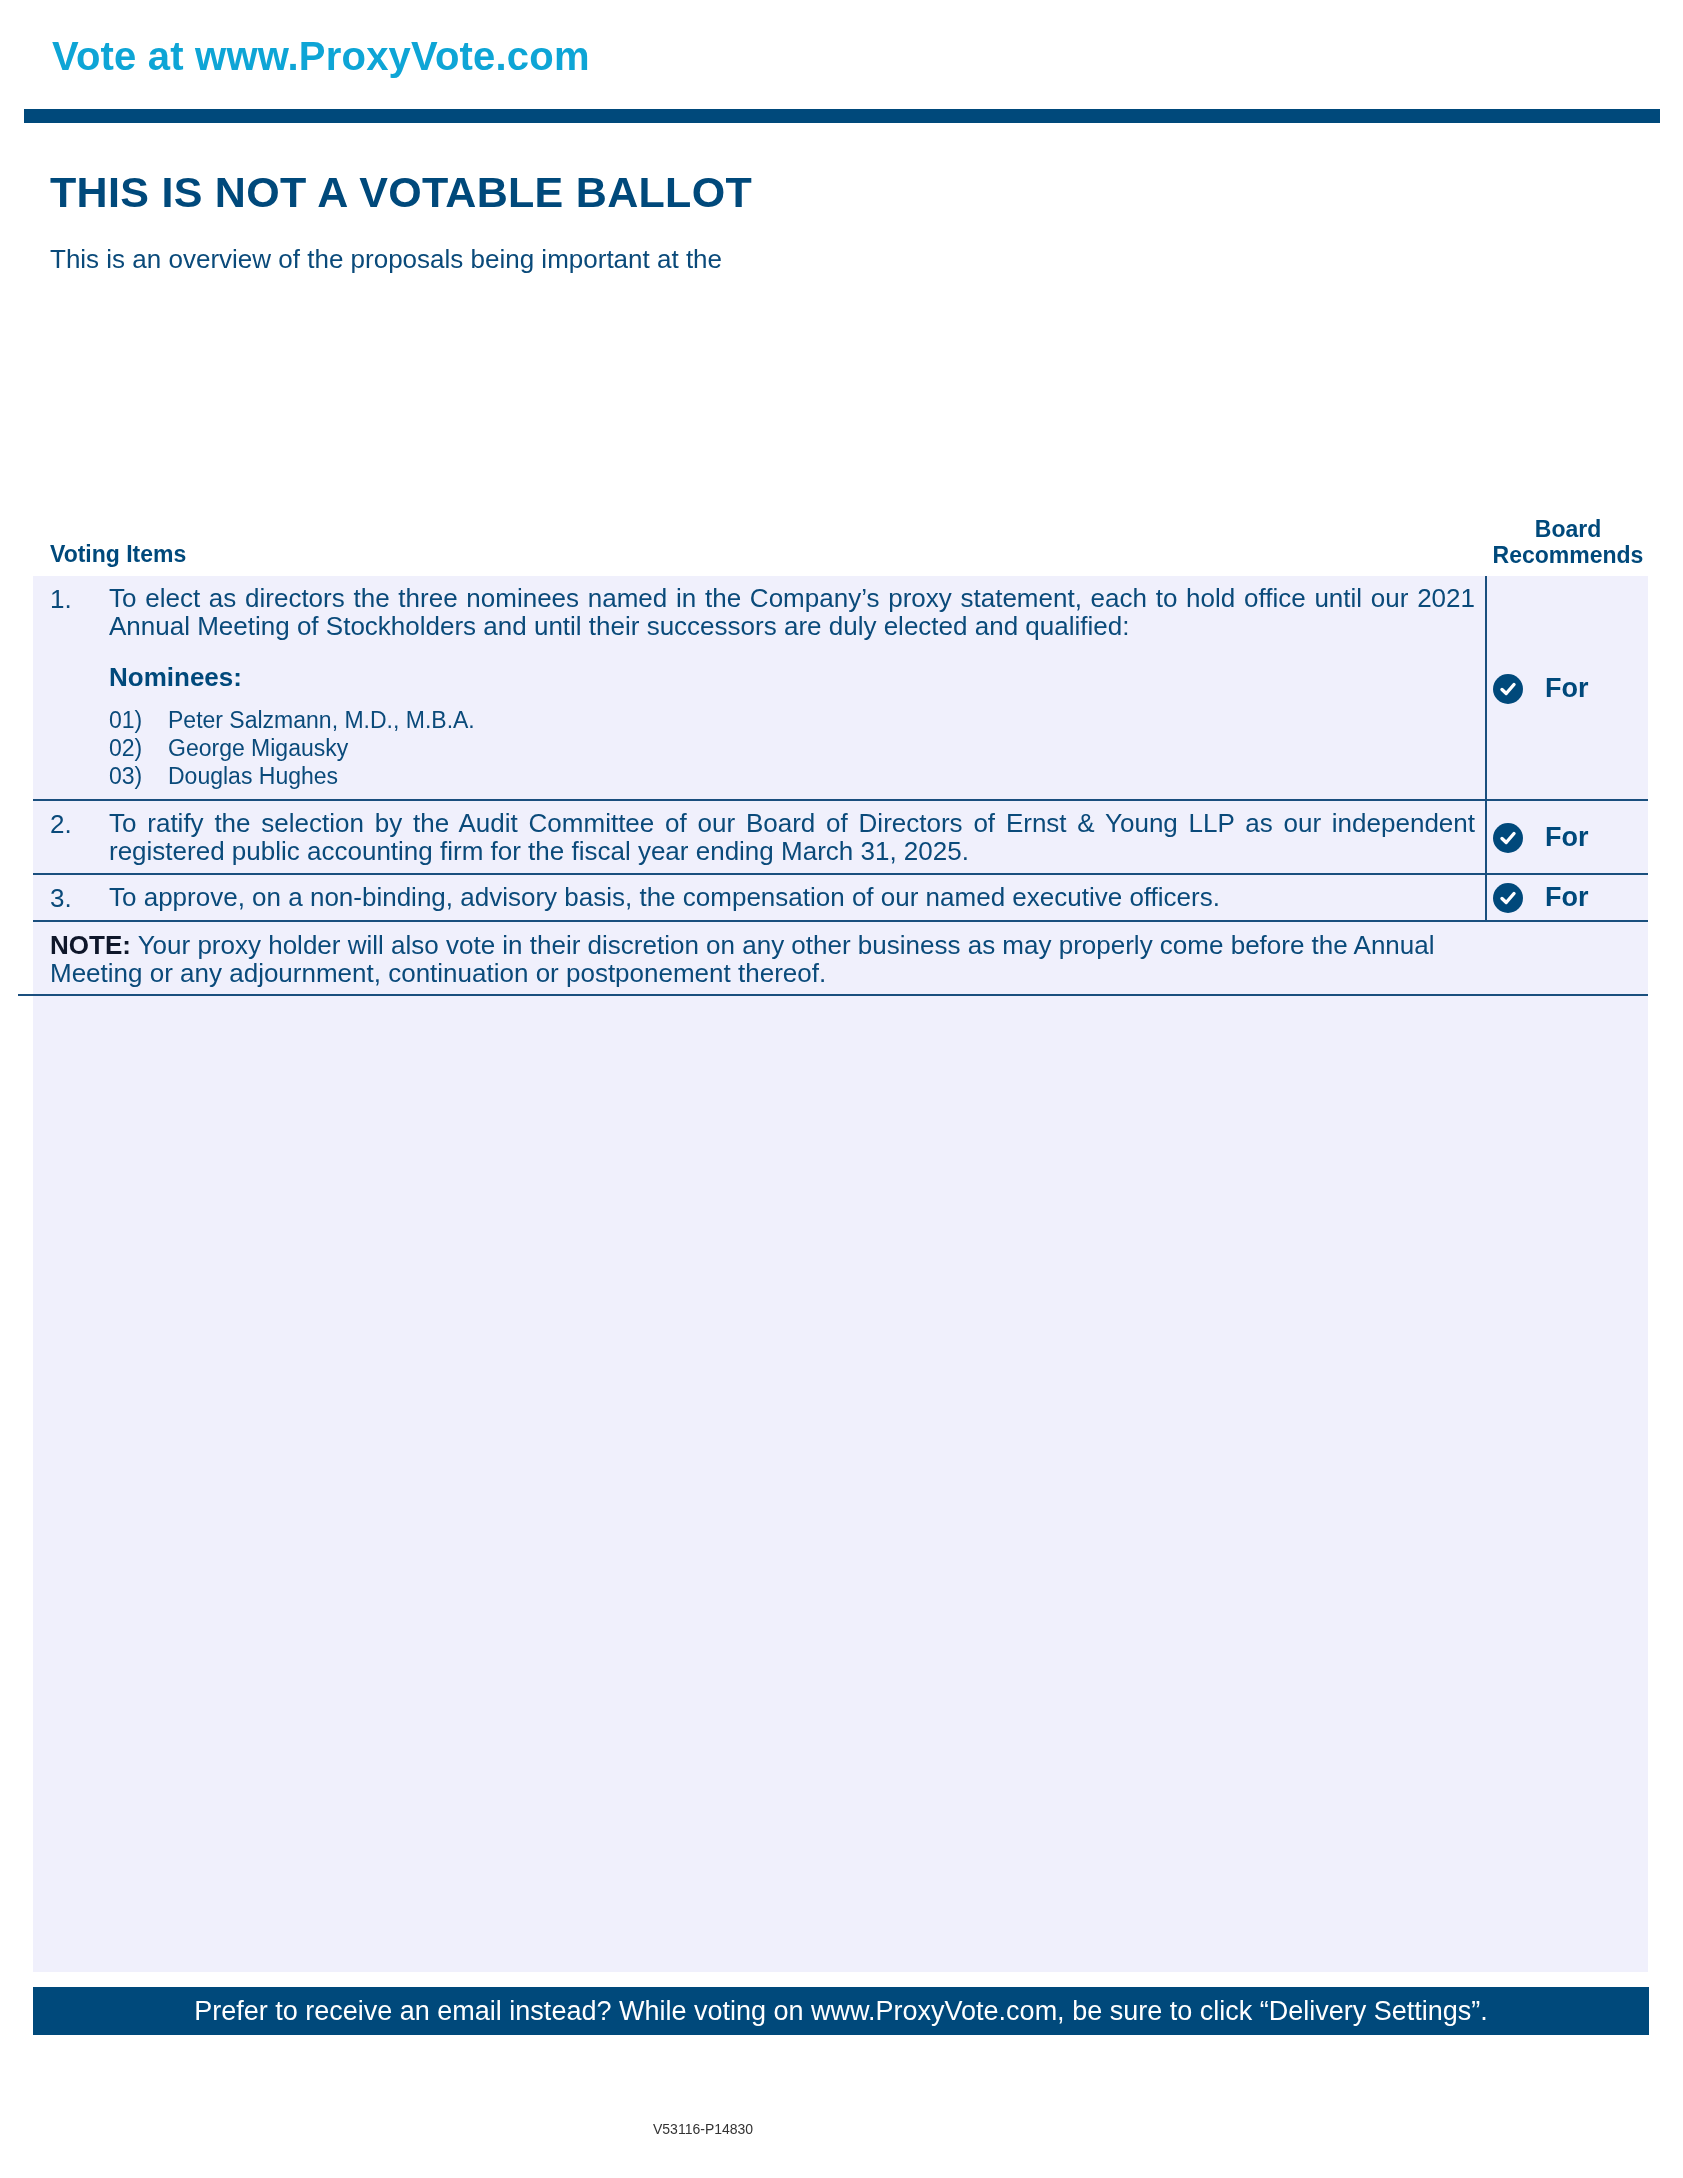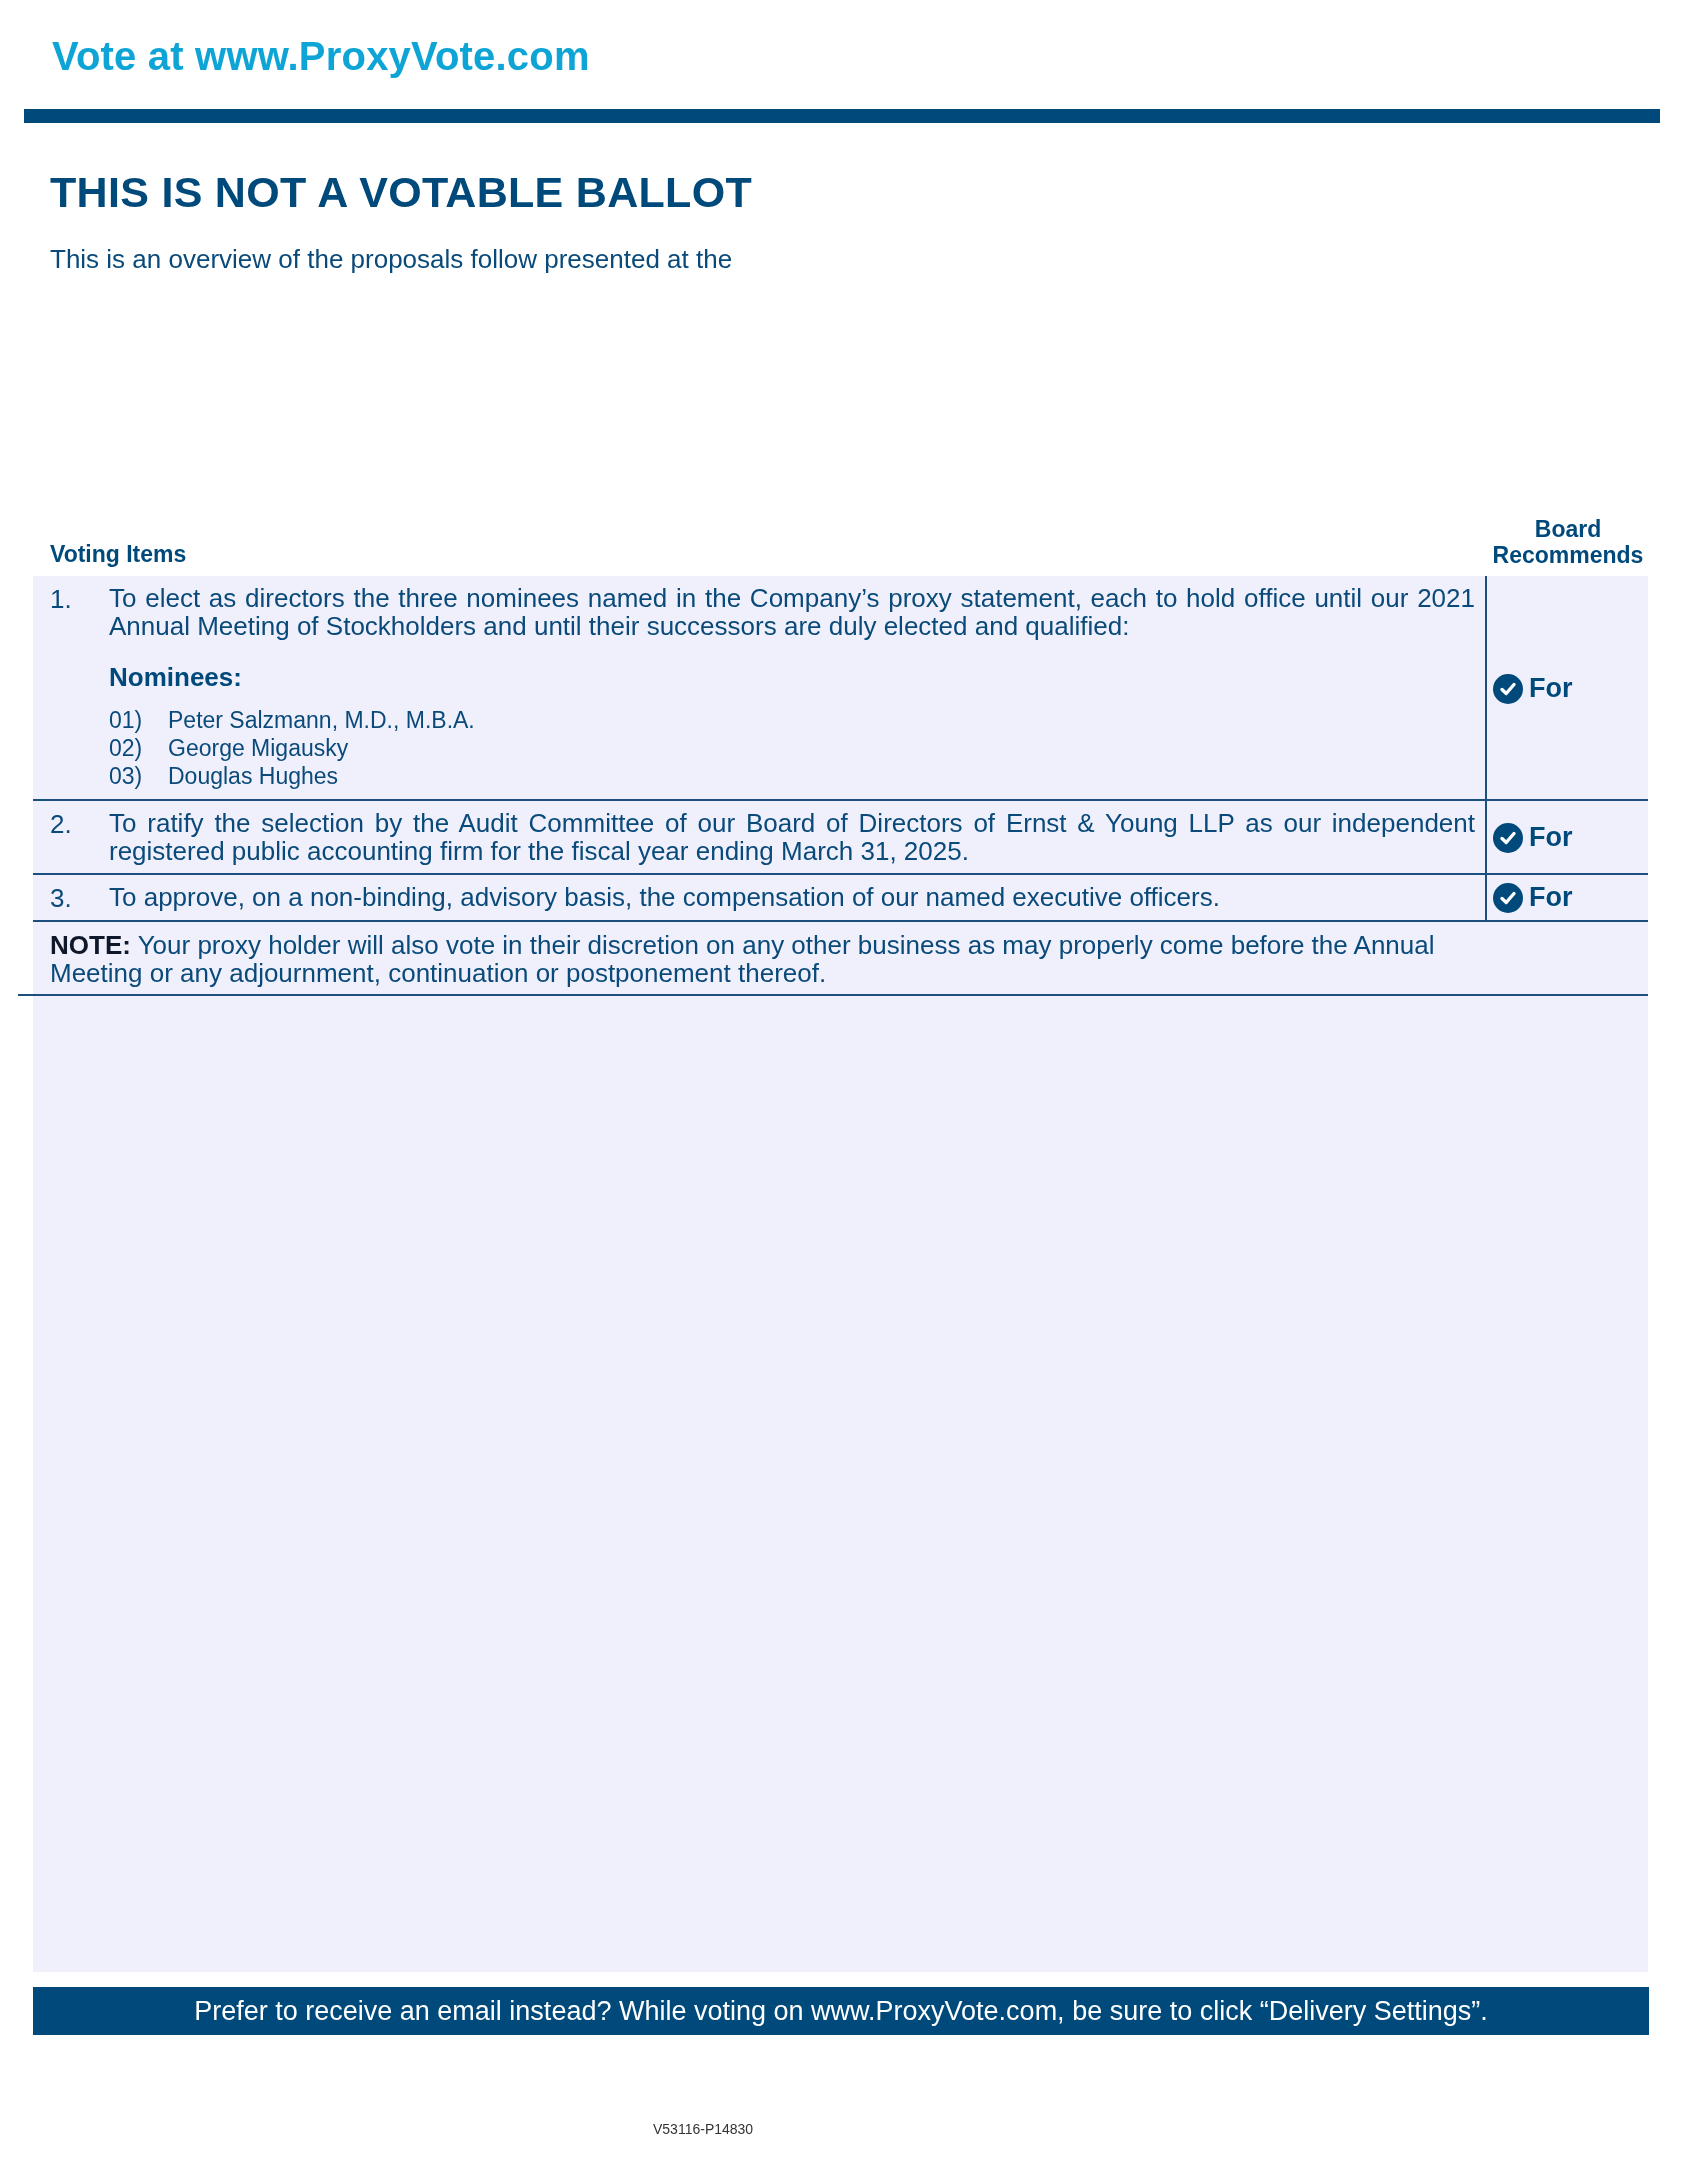--- a/index.html
+++ b/index.html
@@ -13,37 +13,37 @@
   .col-head-left { left:50px; top:541px; font-size:23px; font-weight:bold; color:#00497b; }
   .col-head-right { left:1488px; top:516px; width:160px; text-align:center; font-size:23px; font-weight:bold; color:#00497b; line-height:26px; }
   .panel { left:33px; top:576px; width:1615px; height:1396px; background:#f0f0fc; }
   .hline { height:2px; background:#1a4f7e; }
   .vline { width:2px; background:#1a4f7e; }
   .item-num { font-size:26px; color:#0a4a7a; }
   .item-text { font-size:26px; line-height:28px; color:#0a4a7a; text-align:justify; }
   .nominees-label { font-size:26px; font-weight:bold; color:#00497b; }
   .nominee { font-size:23px; line-height:28px; color:#0a4a7a; }
   .nominee .n { display:inline-block; width:59px; }
-  .rec { display:flex; align-items:center; gap:6px; font-size:27px; font-weight:bold; color:#00497b; }
+  .rec { display:flex; align-items:center; gap:22px; font-size:27px; font-weight:bold; color:#00497b; }
   .check { width:30px; height:30px; border-radius:50%; background:#00497b; display:flex; align-items:center; justify-content:center; }
   .note { font-size:26px; line-height:28px; color:#0a4a7a; }
   .note b { color:#0f172a; }
   .footer-band { left:33px; top:1987px; width:1616px; height:48px; background:#00497b; color:#ffffff;
                  font-size:27px; display:flex; align-items:center; justify-content:center; }
   .code { left:653px; top:2121px; font-size:14px; color:#333; }
 </style>
 </head>
 <body>
 
 <div class="abs vote-header">Vote at www.ProxyVote.com</div>
 <div class="abs top-rule"></div>
 
 <div class="abs title">THIS IS NOT A VOTABLE BALLOT</div>
 <div class="abs intro">
-  <div>This is an overview of the proposals follow presented at the</div>
+  <div>This is an overview of the proposals being important at the</div>
 </div>
 
 <div class="abs col-head-left">Voting Items</div>
 <div class="abs col-head-right">
   <div>Board</div>
   <div>Recommends</div>
 </div>
 
 <div class="abs panel"></div>
 

